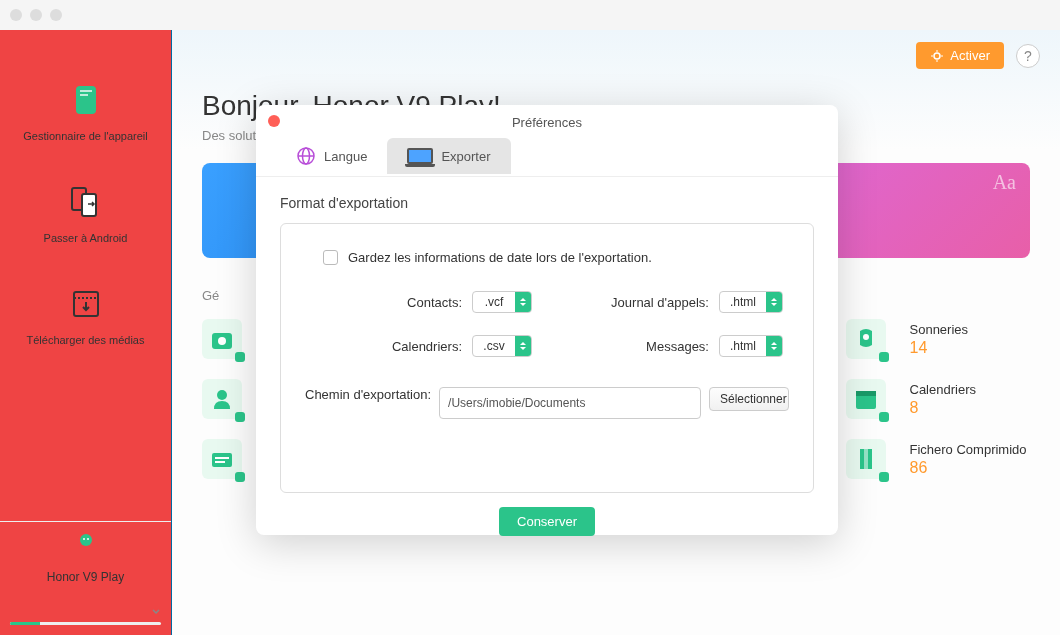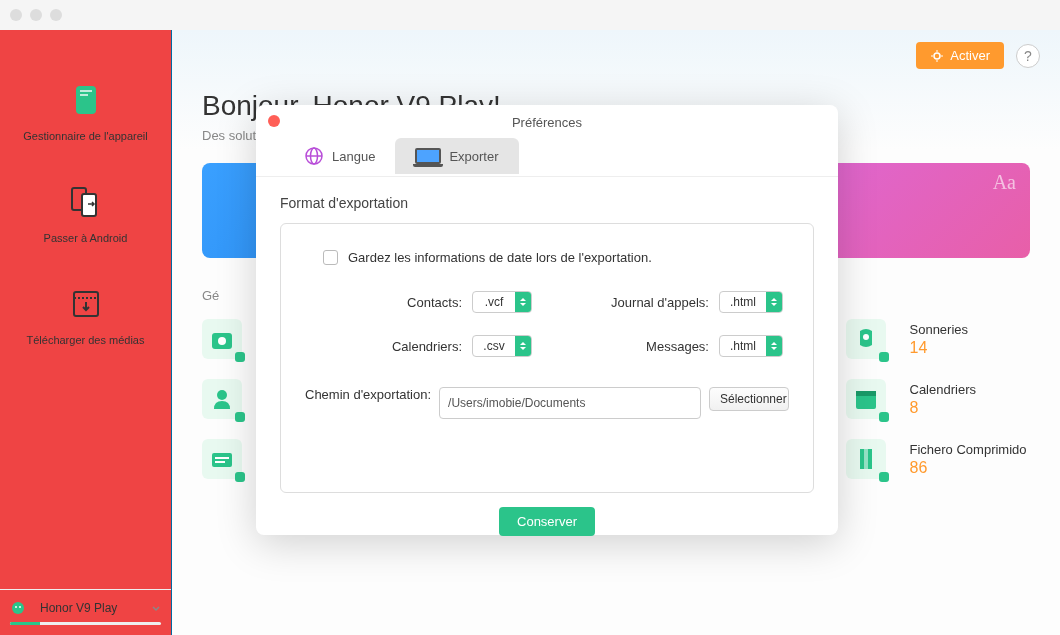--- a/index.html
+++ b/index.html
@@ -10,21 +10,21 @@
 .tl { width: 12px; height: 12px; border-radius: 50%; background: #ddd; }
 
 .main-layout { display: flex; height: calc(100% - 30px); }
 
 .sidebar { width: 172px; background: #ef4444; border-right: 1px solid #0369a1; display: flex; flex-direction: column; }
 .sidebar-items { flex: 1; padding-top: 30px; }
 .sidebar-item { text-align: center; padding: 20px 10px; cursor: pointer; }
 .sidebar-item .icon-wrap { width: 40px; height: 40px; margin: 0 auto 10px; display: flex; align-items: center; justify-content: center; }
 .sidebar-item .lbl { font-size: 11px; color: #333; }
 .device-footer { padding: 10px; border-top: 1px solid #eee; }
-.device-row { display: flex; align-items: center; gap: 14px; font-size: 12px; color: #333; }
+.device-row { display: flex; align-items: center; gap: 22px; font-size: 12px; color: #333; flex-direction: column; }
 .device-bar { height: 3px; background: #eee; margin-top: 6px; border-radius: 2px; overflow: hidden; }
 .device-bar-fill { height: 100%; width: 20%; background: #2bc48a; }
 
 .content { flex: 1; position: relative; background: linear-gradient(180deg, #eef6fb 0%, #fdfdfd 120px); padding: 0 30px; }
 
 .topbar { position: absolute; top: 12px; right: 20px; display: flex; align-items: center; gap: 12px; }
 .activate-btn { background: #ff9a2e; color: #fff; border: none; border-radius: 4px; padding: 6px 14px; font-size: 13px; display: flex; align-items: center; gap: 6px; cursor: pointer; }
 .help-btn { width: 24px; height: 24px; border-radius: 50%; border: 1px solid #ccc; background: #fff; color: #888; font-size: 14px; display: flex; align-items: center; justify-content: center; cursor: pointer; }
 
 .greeting { padding-top: 60px; }
@@ -46,21 +46,21 @@
 .grid-icon { width: 40px; height: 40px; border-radius: 6px; background: #e8f9f0; display: flex; align-items: center; justify-content: center; position: relative; }
 .grid-icon::after { content: ''; position: absolute; right: -3px; bottom: -3px; width: 10px; height: 10px; border-radius: 3px; background: #2bc48a; }
 .grid-text .title { font-size: 13px; color: #333; }
 .grid-text .count { font-size: 16px; color: #ff9a2e; margin-top: 2px; }
 
 
 .modal { position: absolute; top: 105px; left: 256px; width: 582px; height: 430px; background: #fff; border-radius: 8px; box-shadow: 0 8px 40px rgba(0,0,0,0.18); }
 .modal-title { text-align: center; font-size: 13px; color: #555; padding: 10px 0 6px; }
 .modal-close { position: absolute; top: 10px; left: 12px; width: 12px; height: 12px; border-radius: 50%; background: #ff5f57; border: none; cursor: pointer; }
 
-.modal-tabs { display: flex; align-items: center; padding: 0 28px; border-bottom: 1px solid #eee; }
+.modal-tabs { display: flex; align-items: center; padding: 0 20px; border-bottom: 1px solid #eee; }
 .modal-tab { display: flex; align-items: center; gap: 8px; padding: 10px 20px; font-size: 13px; color: #555; cursor: pointer; border-radius: 6px 6px 0 0; }
 .modal-tab.active { background: #e5e5e5; }
 .globe-icon { width: 20px; height: 20px; }
 .laptop-icon { width: 26px; height: 16px; background: #4da3ff; border: 2px solid #555; border-radius: 2px; position: relative; }
 .laptop-icon::after { content: ''; position: absolute; bottom: -5px; left: -4px; right: -4px; height: 3px; background: #555; border-radius: 0 0 2px 2px; }
 
 .modal-body { padding: 18px 24px; }
 .section-heading { font-size: 14px; color: #444; margin-bottom: 12px; }
 .panel { background: #fff; border: 1px solid #ddd; border-radius: 6px; padding: 20px; height: 270px; }
 

